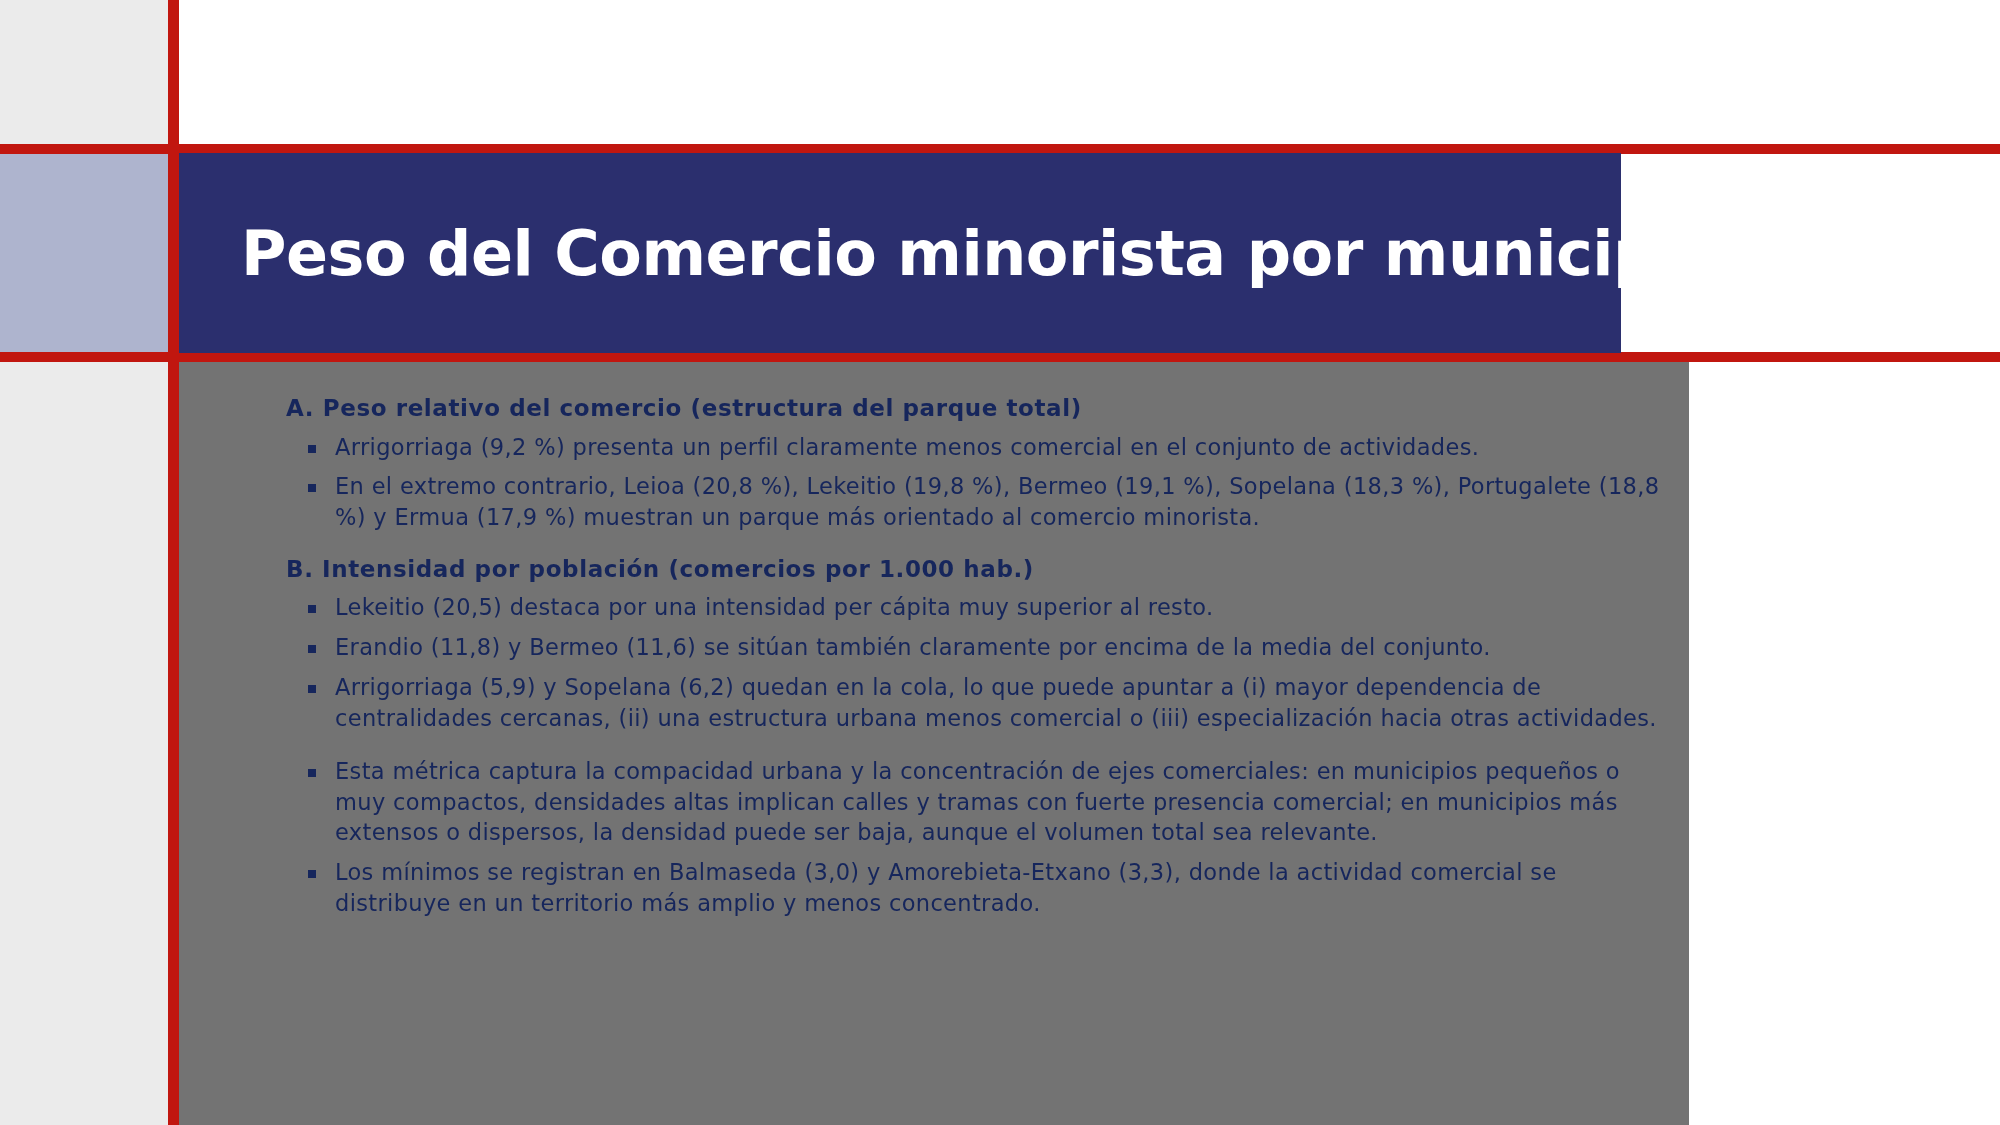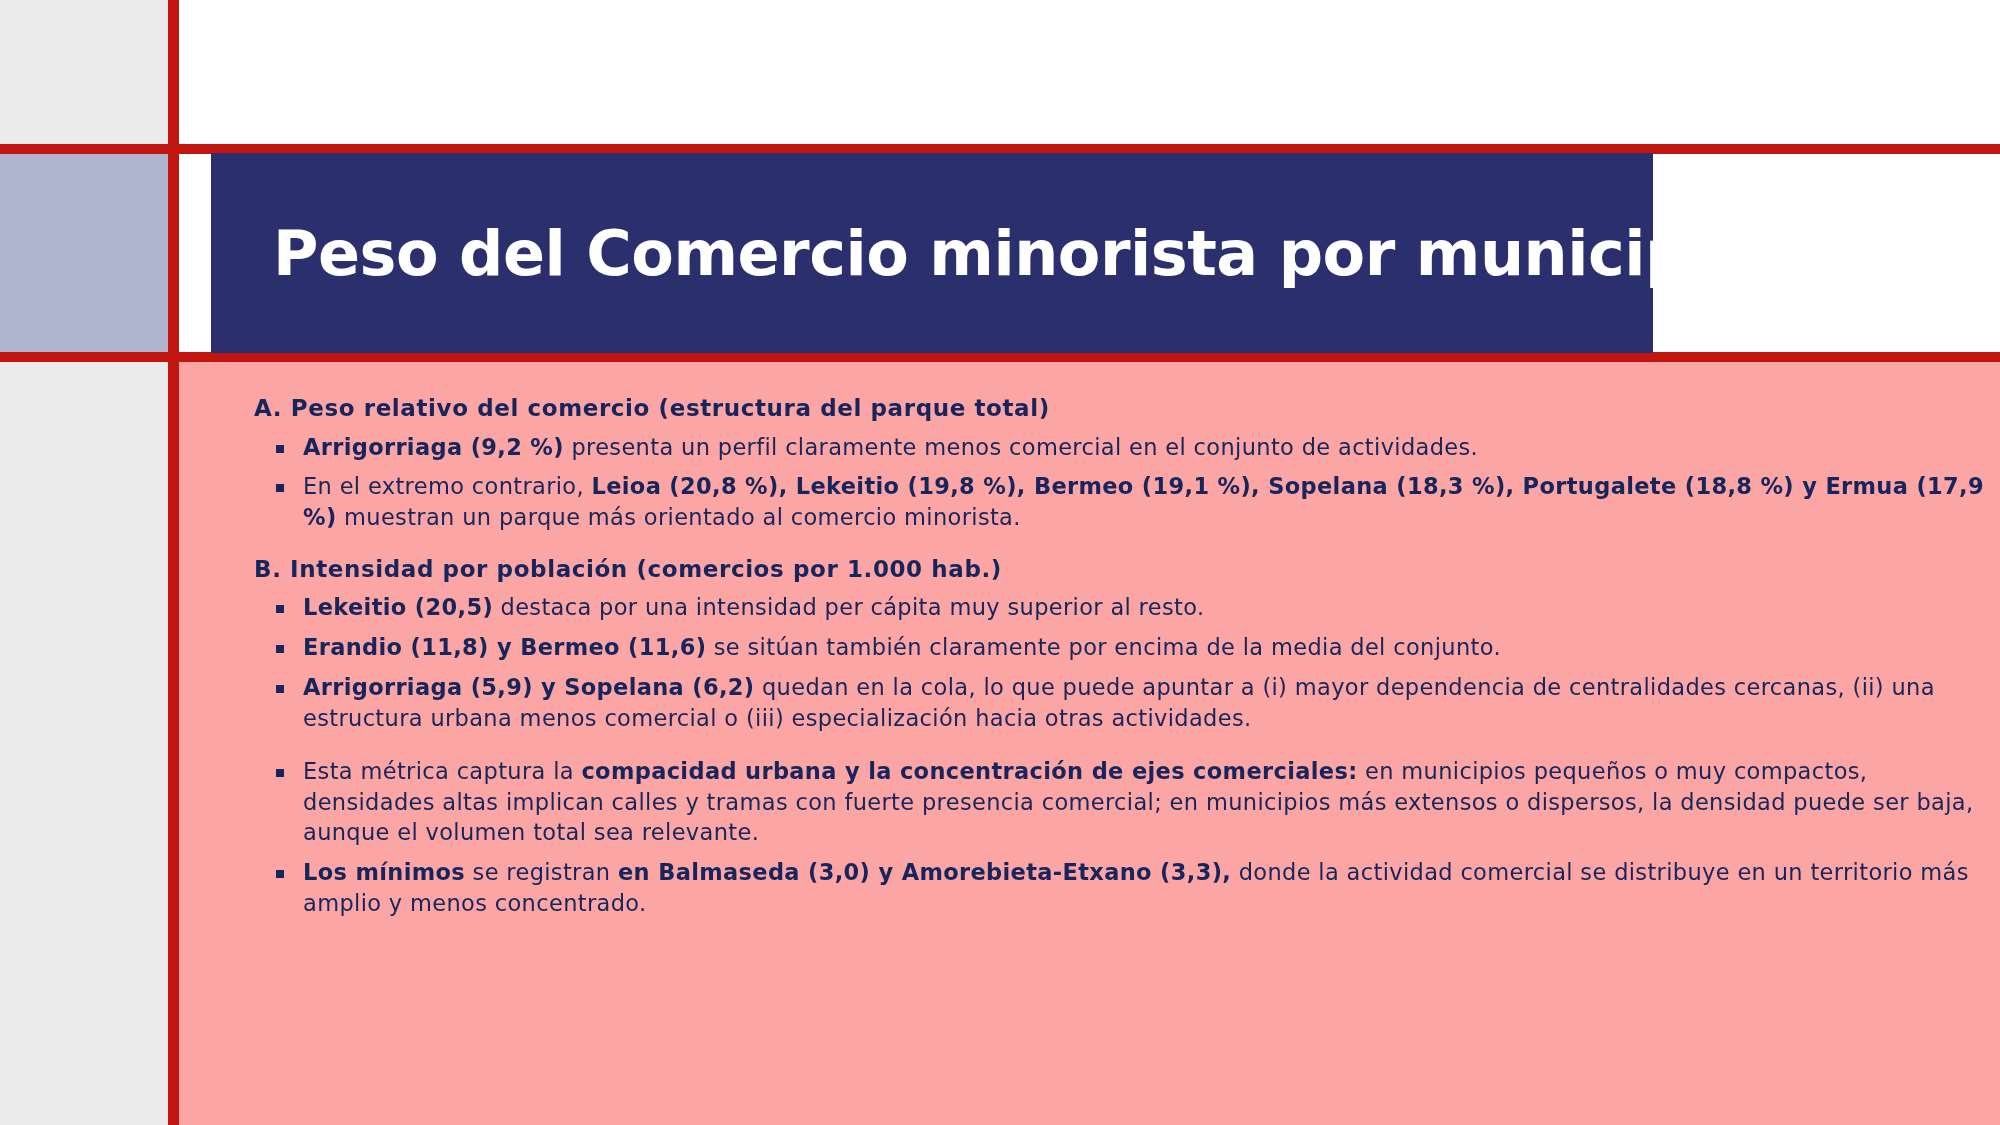--- a/index.html
+++ b/index.html
@@ -70,40 +70,39 @@
   
   .title-bar {
     position: absolute;
     left: 179px;
     top: 153px;
     width: 1442px;
     height: 200px;
     background: #2b2f6e;
     display: flex;
     align-items: center;
-    margin-left: 32px;
   }
   .title-text {
     color: #ffffff;
     font-size: 62px;
     font-weight: bold;
     letter-spacing: -0.5px;
     margin-left: 62px;
     white-space: nowrap;
   }
 
   
   .content {
     position: absolute;
     left: 179px;
     top: 362px;
-    width: 1821px;
+    width: 1510px;
     bottom: 0;
-    background: #fca5a5;
-    padding: 32px 12px 0 68px;
+    background: #737373;
+    padding: 32px 12px 0 100px;
     box-sizing: border-box;
     color: #16265c;
   }
 
   .section {
     margin-bottom: 22px;
   }
   .section:last-child {
     margin-bottom: 0;
   }
@@ -138,21 +137,21 @@
   .bullet-marker {
     position: absolute;
     left: 29px;
     top: 13px;
     width: 8px;
     height: 8px;
     background: #16265c;
   }
   .bullet-text b,
   .bullet-text strong {
-    font-weight: bold;
+    font-weight: normal;
   }
 </style>
 </head>
 <body>
 
 <div class="slide">
 
   <div class="left-band"></div>
   <div class="left-accent-block"></div>
 

